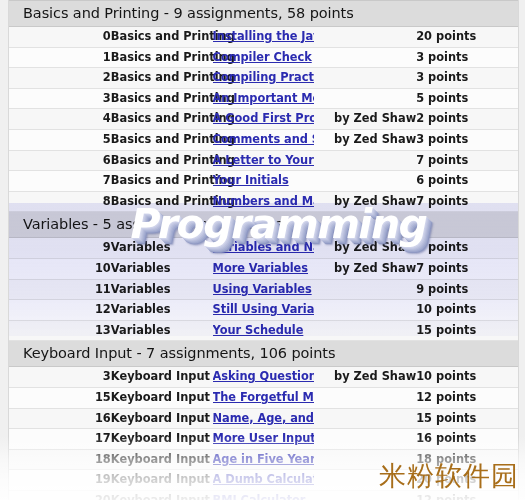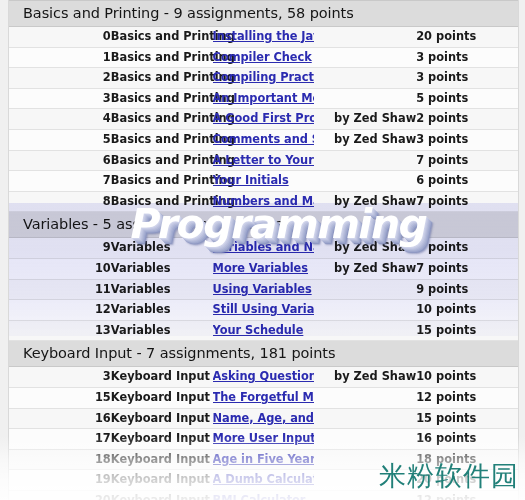--- a/index.html
+++ b/index.html
@@ -154,21 +154,21 @@
        rgba(255,255,255,0.80) 70%,
        rgba(255,255,255,0.92) 100%);
     pointer-events: none;
   }
   .watermark {
     position: absolute;
     right: 6px;
     bottom: 6px;
     font-family: "DejaVu Sans", sans-serif;
     font-size: 27px;
-    color: #0f766e;
+    color: #a16207;
     letter-spacing: 1px;
     opacity: 0.92;
     pointer-events: none;
     white-space: nowrap;
   }
   .edge-left, .edge-right {
     position: absolute;
     top: 0; height: 500px; width: 8px;
     background: #f0f0f0;
   }
@@ -283,21 +283,21 @@
             <td class="points">10 points</td>
           </tr>
           <tr class="arow">
             <td class="idx">13</td>
             <td class="cat">Variables</td>
             <td class="title"><a href="#">Your Schedule</a></td>
             <td class="author"></td>
             <td class="points">15 points</td>
           </tr>
           <tr class="section-head">
-            <td colspan="5">Keyboard Input - 7 assignments, 181 points</td>
+            <td colspan="5">Keyboard Input - 7 assignments, 106 points</td>
           </tr>
           <tr class="arow">
             <td class="idx">3</td>
             <td class="cat">Keyboard Input</td>
             <td class="title"><a href="#">Asking Questions</a></td>
             <td class="author">by Zed Shaw</td>
             <td class="points">10 points</td>
           </tr>
           <tr class="arow">
             <td class="idx">15</td>

